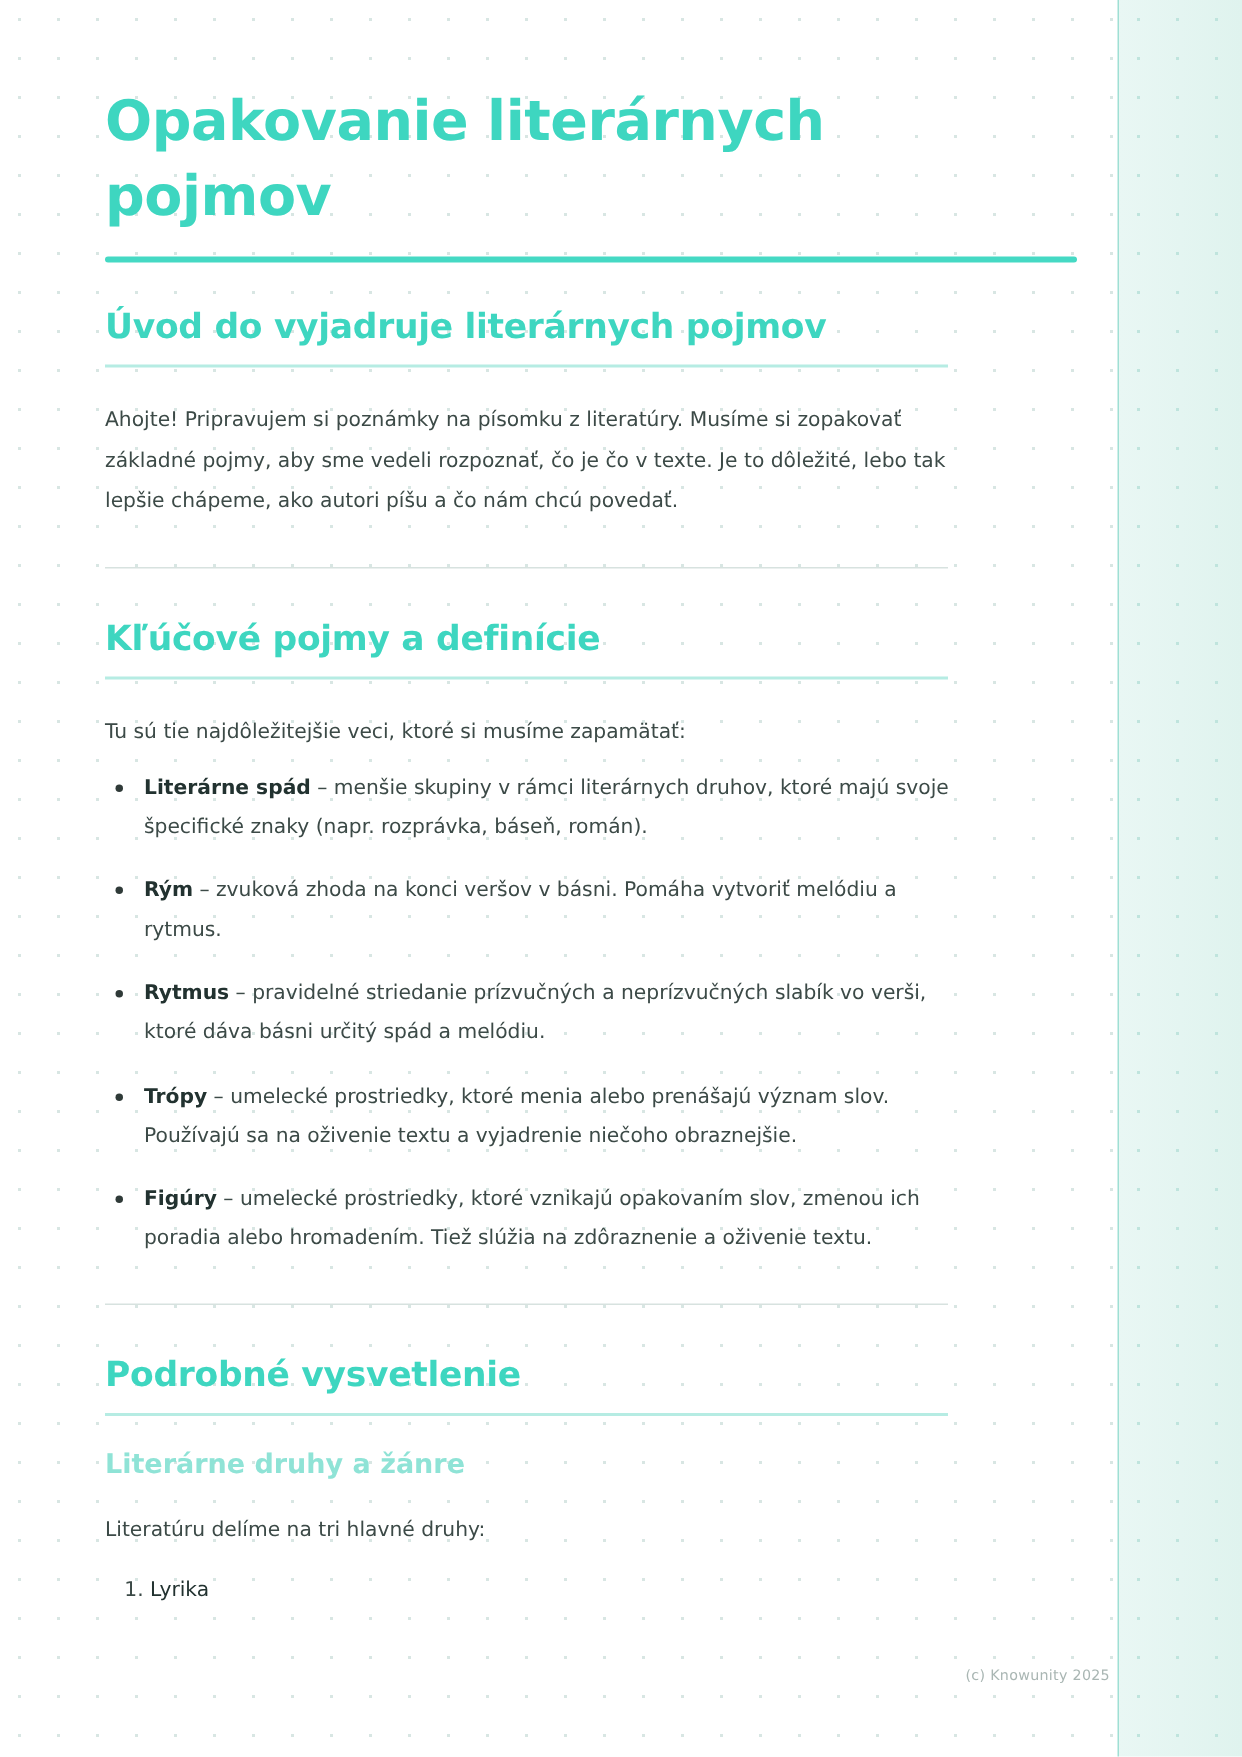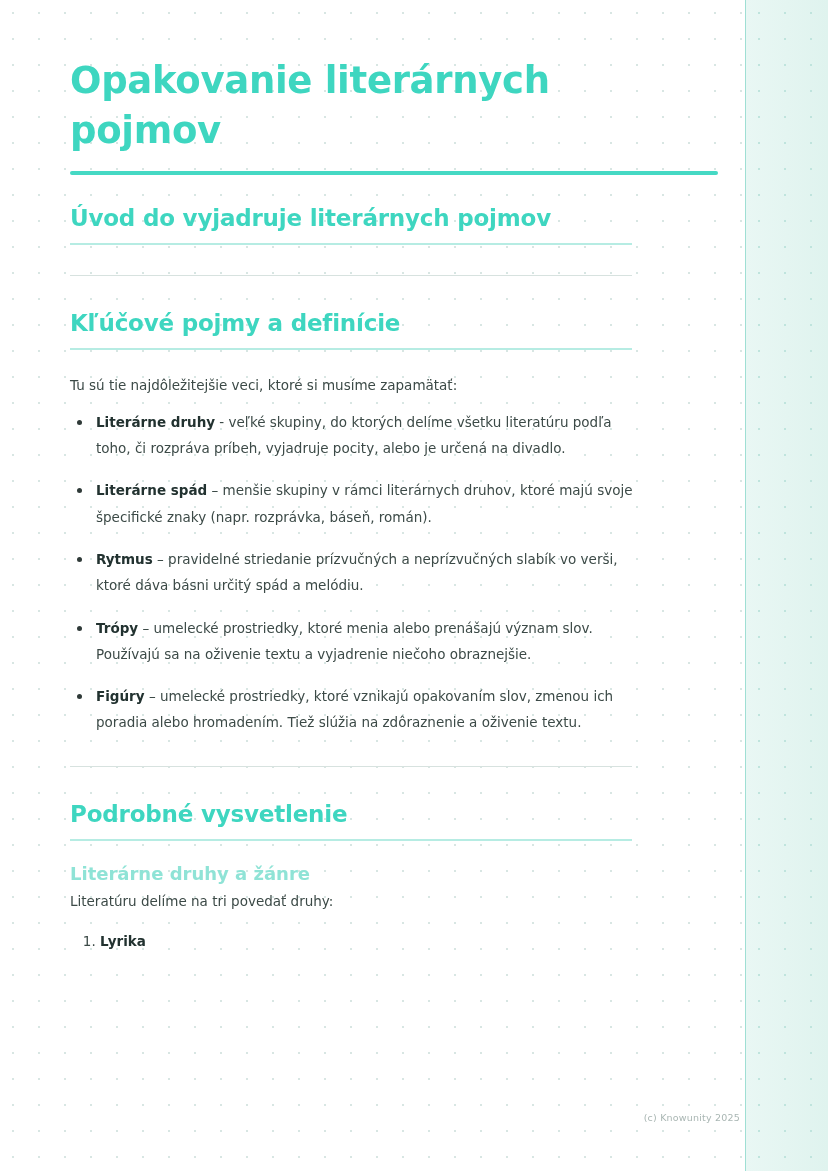--- a/index.html
+++ b/index.html
@@ -110,36 +110,36 @@
     background: #2f3a38;
   }
   ul.bullets b {
     color: #223230;
     font-weight: bold;
   }
   h3.sub-title {
     font-size: 18px;
     font-weight: bold;
     color: #8fe3d6;
-    margin: 0 0 4px 0;
+    margin: 0 0 20px 0;
   }
   ol.numbered {
     margin: 14px 0 0 0;
     padding-left: 30px;
     max-width: 562px;
   }
   ol.numbered > li {
     font-size: 13.5px;
     line-height: 1.9;
     color: #3c4a47;
     margin-bottom: 4px;
   }
   ol.numbered b {
     color: #223230;
-    font-weight: bold;
+    font-weight: normal;
   }
   .footer-credit {
     position: absolute;
     right: 88px;
     bottom: 48px;
     font-size: 9.5px;
     color: #a9b6b3;
     letter-spacing: 0.2px;
   }
 </style>
@@ -150,51 +150,52 @@
 
   <div id="right-panel"></div>
 
   <div id="content">
 
     <h1 class="doc-title">Opakovanie literárnych pojmov</h1>
     <div class="title-rule"></div>
 
     <h2 class="sec-title">Úvod do vyjadruje literárnych pojmov</h2>
     <div class="sec-rule"></div>
+    <p class="body-text">Ahojte! Pripravujem si poznámky na písomku z literatúry. Musíme si zopakovať základné pojmy, aby sme vedeli rozpoznať, čo je čo v texte. Je to dôležité, lebo tak lepšie chápeme, ako autori píšu a čo nám chcú povedať.</p>
 
     <div class="divider"></div>
 
     <h2 class="sec-title">Kľúčové pojmy a definície</h2>
     <div class="sec-rule wide"></div>
     <p class="body-text">Tu sú tie najdôležitejšie veci, ktoré si musíme zapamätať:</p>
 
     <ul class="bullets">
       <li>
-        <b>Literárne druhy</b><span> - veľké skupiny, do ktorých delíme všetku literatúru podľa toho, či rozpráva príbeh, vyjadruje pocity, alebo je určená na divadlo.</span>
-      </li>
-      <li>
         <b>Literárne spád</b><span> – menšie skupiny v rámci literárnych druhov, ktoré majú svoje špecifické znaky (napr. rozprávka, báseň, román).</span>
+      </li>
+      <li>
+        <b>Rým</b><span> – zvuková zhoda na konci veršov v básni. Pomáha vytvoriť melódiu a rytmus.</span>
       </li>
       <li>
         <b>Rytmus</b><span> – pravidelné striedanie prízvučných a neprízvučných slabík vo verši, ktoré dáva básni určitý spád a melódiu.</span>
       </li>
       <li>
         <b>Trópy</b><span> – umelecké prostriedky, ktoré menia alebo prenášajú význam slov. Používajú sa na oživenie textu a vyjadrenie niečoho obraznejšie.</span>
       </li>
       <li>
         <b>Figúry</b><span> – umelecké prostriedky, ktoré vznikajú opakovaním slov, zmenou ich poradia alebo hromadením. Tiež slúžia na zdôraznenie a oživenie textu.</span>
       </li>
     </ul>
 
     <div class="divider"></div>
 
     <h2 class="sec-title">Podrobné vysvetlenie</h2>
     <div class="sec-rule"></div>
     <h3 class="sub-title">Literárne druhy a žánre</h3>
-    <p class="body-text">Literatúru delíme na tri povedať druhy:</p>
+    <p class="body-text">Literatúru delíme na tri hlavné druhy:</p>
 
     <ol class="numbered">
       <li>
         <b>Lyrika</b>
       </li>
     </ol>
 
   </div>
 
   <div class="footer-credit">(c) Knowunity 2025</div>

